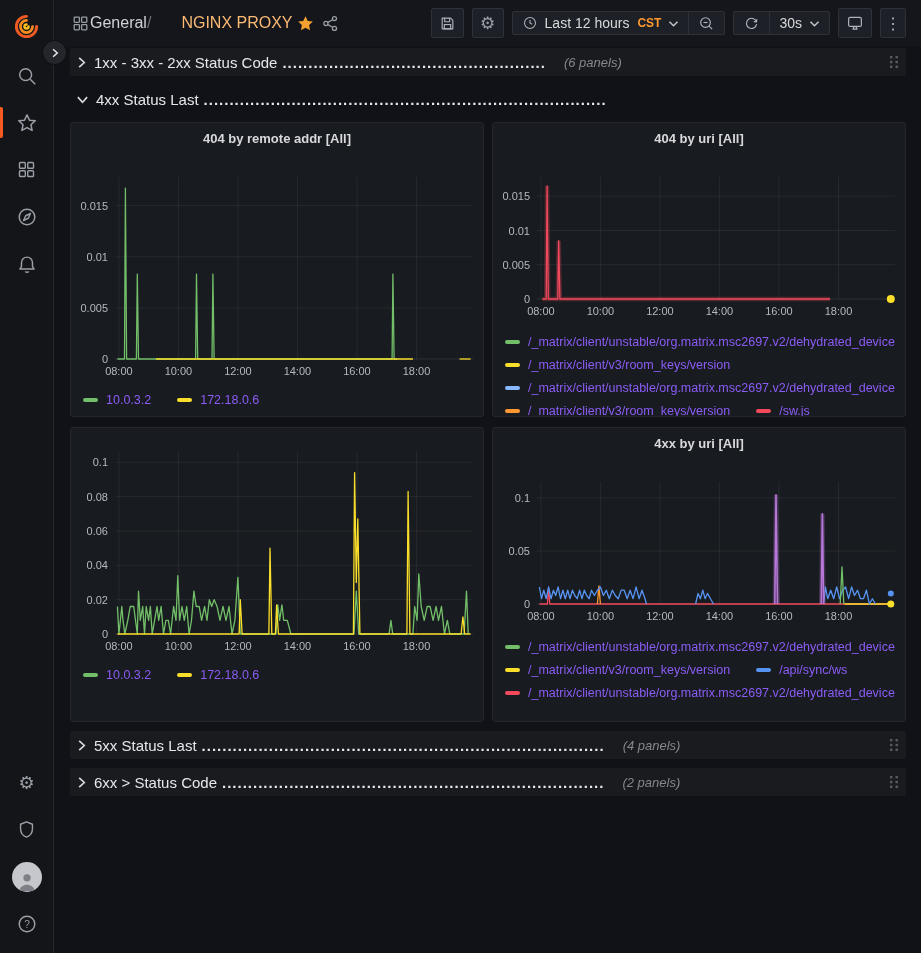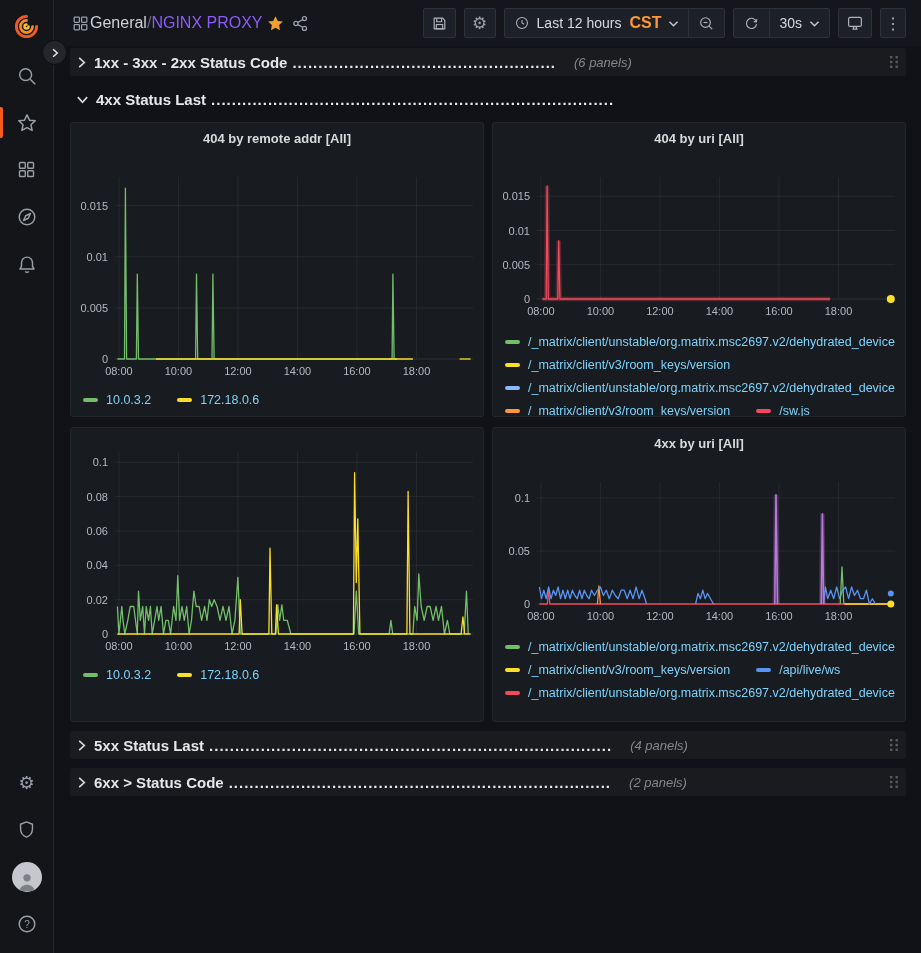--- a/index.html
+++ b/index.html
@@ -18,64 +18,64 @@
   .expand-btn{position:absolute;left:42px;top:40px;width:25px;height:25px;border-radius:50%;background:#24262c;border:1px solid #0d0e11;z-index:20;display:flex;align-items:center;justify-content:center;cursor:pointer;}
   .expand-btn svg{stroke:#e8e9ec;fill:none;stroke-width:2;}
 
   
   .main{position:absolute;left:55px;top:0;width:866px;height:953px;}
   .navbar{height:46px;display:flex;align-items:center;padding:0 15px 0 16px;background:#14161b;}
   .crumb{display:flex;align-items:center;}
   .crumb svg{stroke:#9a9fa7;fill:none;stroke-width:1.6;}
   .crumb-section{color:#d0d1d6;font-size:16px;}
   .crumb-sep{color:#6e7076;font-size:16px;}
-  .crumb-title{color:#8b5cf6;font-size:16px;font-weight:500;}
+  .crumb-title{color:#fdba74;font-size:16px;font-weight:500;margin-left:30px;}
   .fav-star{display:flex;margin-left:3px;}
   .toolbar{margin-left:auto;display:flex;align-items:center;gap:8px;}
   .tb-btn{height:30px;min-width:32px;padding:0 7px;background:#1d2026;border:1px solid #2e3138;border-radius:2px;display:flex;align-items:center;justify-content:center;gap:7px;color:#d8d9da;font-size:14px;cursor:pointer;}
-  .tb-group{display:flex;align-items:stretch;border:1px solid #2e3138;border-radius:2px;background:#1d2026;height:30px;}
+  .tb-group{display:flex;align-items:stretch;border:1px solid #2e3138;border-radius:2px;background:#1d2026;height:24px;}
   .tb-seg{display:flex;align-items:center;gap:7px;padding:0 9px;cursor:pointer;color:#d8d9da;font-size:14px;}
   .tb-seg + .tb-seg{border-left:1px solid #2e3138;}
   .toolbar svg{stroke:#b0b3ba;fill:none;stroke-width:1.6;}
-  .tz{color:#ff9830;font-size:16px;font-weight:700;margin-left:1px;}
+  .tz{color:#ff9830;font-size:12px;font-weight:700;margin-left:1px;}
   .kebab{font-size:16px;color:#b0b3ba;letter-spacing:0;}
 
   
   .submenu{display:flex;align-items:center;gap:7px;padding:8px 15px 9px 16px;}
   .var-label{height:32px;display:flex;align-items:center;padding:0 11px;background:#22252b;border-radius:2px;color:#6e9fff;font-size:13px;font-weight:500;cursor:pointer;}
   .var-select{height:32px;width:290px;border:1px solid #2c2f36;border-radius:2px;background:#101116;display:flex;align-items:center;cursor:pointer;}
   .redacted{flex:1;height:24px;margin:0 4px;background:#000;}
   .var-all{height:32px;display:flex;align-items:center;gap:8px;padding:0 10px;border:1px solid #2c2f36;border-radius:2px;color:#d8d9da;font-size:14px;cursor:pointer;}
   .chev-sm{display:flex;}
   .chev-sm svg{stroke:#c2c4ca;fill:none;stroke-width:1.7;}
 
   
   .dash{padding:2px 15px 0 15px;}
   .dash-row{height:28px;display:flex;align-items:center;padding:0 6px 0 5px;margin-bottom:9px;border-radius:2px;overflow:hidden;white-space:nowrap;cursor:pointer;}
   .dash-row.collapsed{background:#191b1f;}
   .row-chev{display:flex;margin-right:6px;}
   .row-chev svg{stroke:#d8d9da;fill:none;stroke-width:1.8;}
-  .row-title{color:#e6e7ea;font-size:15px;font-weight:700;}
+  .row-title{color:#e6e7ea;font-size:15px;font-weight:400;}
   .row-dots{color:#e6e7ea;font-size:15px;font-weight:700;letter-spacing:1px;margin-left:5px;}
   .row-count{color:#85878d;font-size:13px;font-style:italic;margin-left:18px;}
   .row-drag{margin-left:auto;display:flex;cursor:grab;}
 
   .panel-grid{display:grid;grid-template-columns:1fr 1fr;grid-template-rows:295px 295px;column-gap:8px;row-gap:10px;margin:1px 0 9px 0;}
   .panel{background:#181b1f;border:1px solid #24262b;border-radius:3px;overflow:hidden;display:flex;flex-direction:column;}
   .panel-header{height:30px;display:flex;align-items:center;justify-content:center;flex:none;cursor:pointer;}
   .panel-title{color:#d8d9da;font-size:13px;font-weight:600;}
   .chart{width:100%;flex:none;}
   .chart.tall{height:230px;}
   .chart.short{height:172px;}
   .tick{fill:#b6b8bf;font-size:11px;font-family:"Liberation Sans","DejaVu Sans",sans-serif;}
   .legend{flex:1;overflow:hidden;padding:5px 6px 0 12px;}
   .legend-row{display:flex;align-items:center;gap:26px;height:23px;white-space:nowrap;overflow:hidden;}
   .legend-item{display:flex;align-items:center;gap:8px;cursor:pointer;}
   .swatch{width:15px;height:4px;border-radius:2px;flex:none;}
-  .legend-label{color:#7dd3fc;font-size:12.5px;text-align:right;}
+  .legend-label{color:#8b5cf6;font-size:12.5px;text-align:right;}
 </style>
 </head>
 <body>
 
 <div class="app">
 
   <aside class="sidebar">
     <div class="side-icon logo">
       <svg width="27" height="27" viewBox="0 0 24 24">
         <path d="M12 3a9 9 0 1 0 9 9" stroke="#ef5a24" stroke-width="2.6" fill="none" stroke-linecap="round"></path>
@@ -468,21 +468,21 @@
                   <span class="legend-label">/_matrix/client/unstable/org.matrix.msc2697.v2/dehydrated_device</span>
                 </span>
               </div>
               <div class="legend-row">
                 <span class="legend-item">
                   <span class="swatch" style="background: rgb(250, 222, 42);"></span>
                   <span class="legend-label">/_matrix/client/v3/room_keys/version</span>
                 </span>
                 <span class="legend-item">
                   <span class="swatch" style="background: rgb(87, 148, 242);"></span>
-                  <span class="legend-label">/api/live/ws</span>
+                  <span class="legend-label">/api/sync/ws</span>
                 </span>
               </div>
               <div class="legend-row">
                 <span class="legend-item">
                   <span class="swatch" style="background: rgb(242, 73, 92);"></span>
                   <span class="legend-label">/_matrix/client/unstable/org.matrix.msc2697.v2/dehydrated_device</span>
                 </span>
               </div>
             </div>
         </section>

